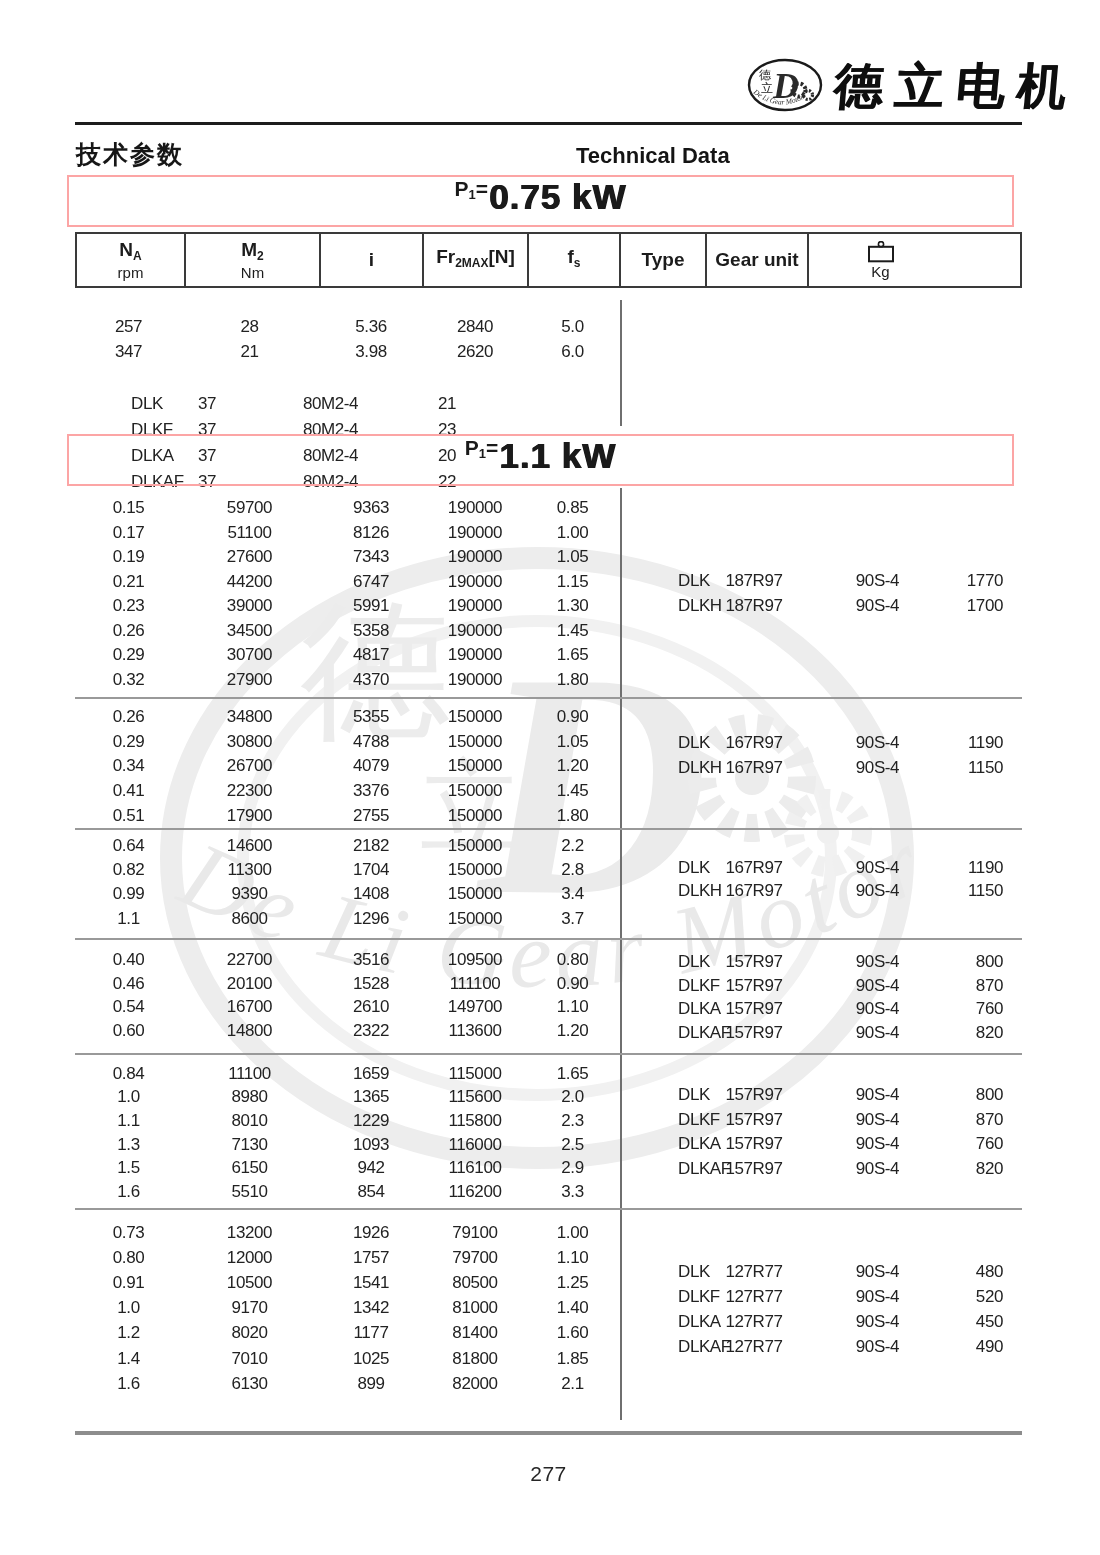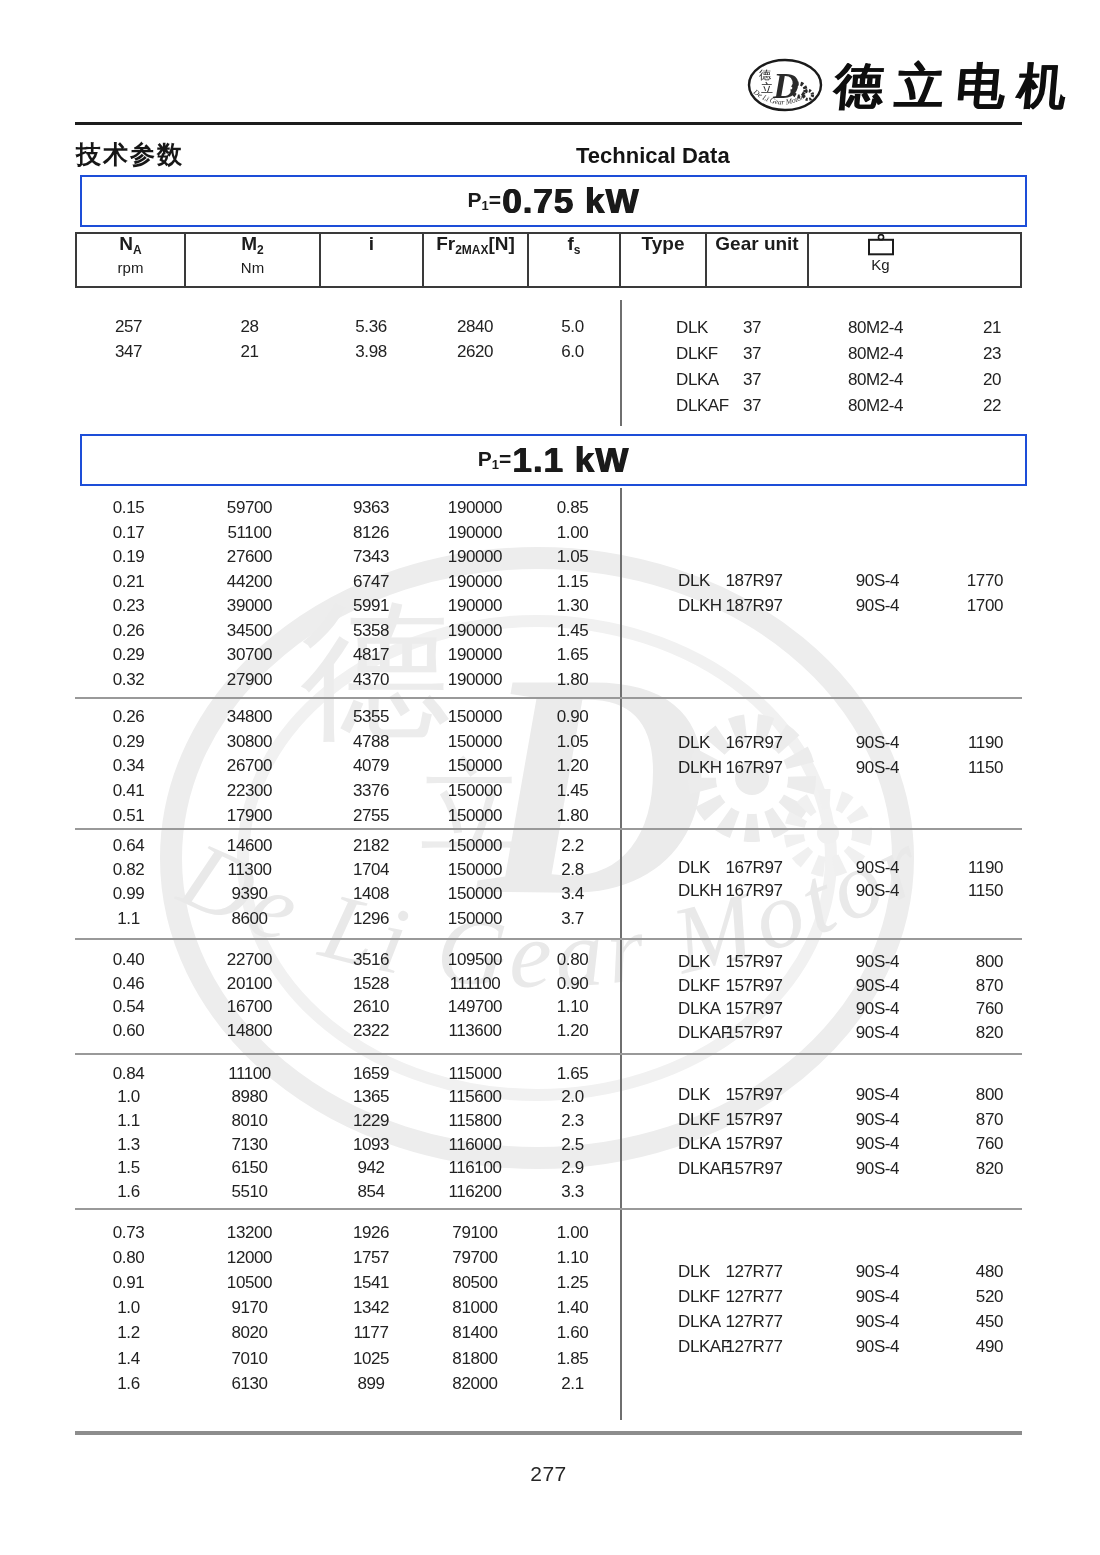--- a/index.html
+++ b/index.html
@@ -12,44 +12,44 @@
   
   #brand-logo{position:absolute;left:746px;top:58px;}
   #brand-name{position:absolute;left:834px;top:54px;font-family:"Liberation Serif",serif;
       font-weight:bold;font-size:49px;letter-spacing:12px;color:#0e0e0e;white-space:nowrap;
       transform:skewX(-5deg);text-shadow:0.6px 0 0 #0e0e0e;}
   #top-rule{position:absolute;left:75px;top:122px;width:947px;height:3px;background:#1d1d1d;}
   #title-cn{position:absolute;left:76px;top:138px;font-size:25px;font-weight:bold;color:#161616;letter-spacing:2px;}
   #title-en{position:absolute;left:576px;top:143px;font-size:22px;font-weight:bold;color:#141414;}
 
   
-  .pbox{position:absolute;left:80px;width:947px;height:52px;border:2px solid #1d4ed8;
-        box-sizing:border-box;display:flex;align-items:center;justify-content:center;}
+  .pbox{position:absolute;left:67px;width:947px;height:52px;border:2px solid #fca5a5;
+        box-sizing:border-box;display:flex;align-items:flex-start;justify-content:center;}
   #pbox-075{top:175px;}
   #pbox-11{top:434px;}
   .pprefix{font-size:21px;font-weight:bold;color:#1a1a1a;}
   .pprefix sub{font-size:13px;vertical-align:-22%;}
   .pval{font-size:35px;font-weight:bold;color:#1a1a1a;letter-spacing:1px;
         text-shadow:0.8px 0 0 #1a1a1a,-0.4px 0 0 #1a1a1a;margin-left:1px;}
 
   
   #theader{position:absolute;left:75px;top:232px;width:947px;height:56px;border:2px solid #3a3a3a;
         box-sizing:border-box;display:grid;grid-template-columns:107px 135px 103px 105px 92px 86px 102px 145px 1fr;}
-  .hc{display:flex;flex-direction:column;align-items:center;
+  .hc{display:flex;flex-direction:column;align-items:center;justify-content:center;
       border-left:2px solid #3a3a3a;color:#1c1c1c;}
   .hc:first-child{border-left:none;}
   .hmain{font-size:19px;font-weight:bold;line-height:20px;}
   .hmain sub{font-size:12px;vertical-align:-18%;}
   .hunit{font-size:15px;font-weight:normal;line-height:15px;}
   .kgtxt{font-size:15px;line-height:15px;margin-top:1px;}
 
   
   .block{position:absolute;left:75px;width:947px;display:flex;box-sizing:border-box;}
   .block.sep{border-top:2px solid #999999;}
-  #b075{top:288px;height:146px;}
+  #b075{top:288px;height:146px;flex-direction:column;}
   #b1{top:488px;height:209px;}
   #b2{top:697px;height:131px;}
   #b3{top:828px;height:110px;}
   #b4{top:938px;height:115px;}
   #b5{top:1053px;height:155px;}
   #b6{top:1208px;height:212px;}
   .bleft{width:545px;padding-top:var(--lpad);box-sizing:border-box;}
   .bright{width:402px;border-left:2px solid #6f6f6f;padding-top:var(--rpad);box-sizing:border-box;}
   .block.inset-divider .bright{border-left:none;}
   .block.inset-divider::after{content:"";position:absolute;left:545px;top:12px;bottom:8px;width:2px;background:#6f6f6f;}

